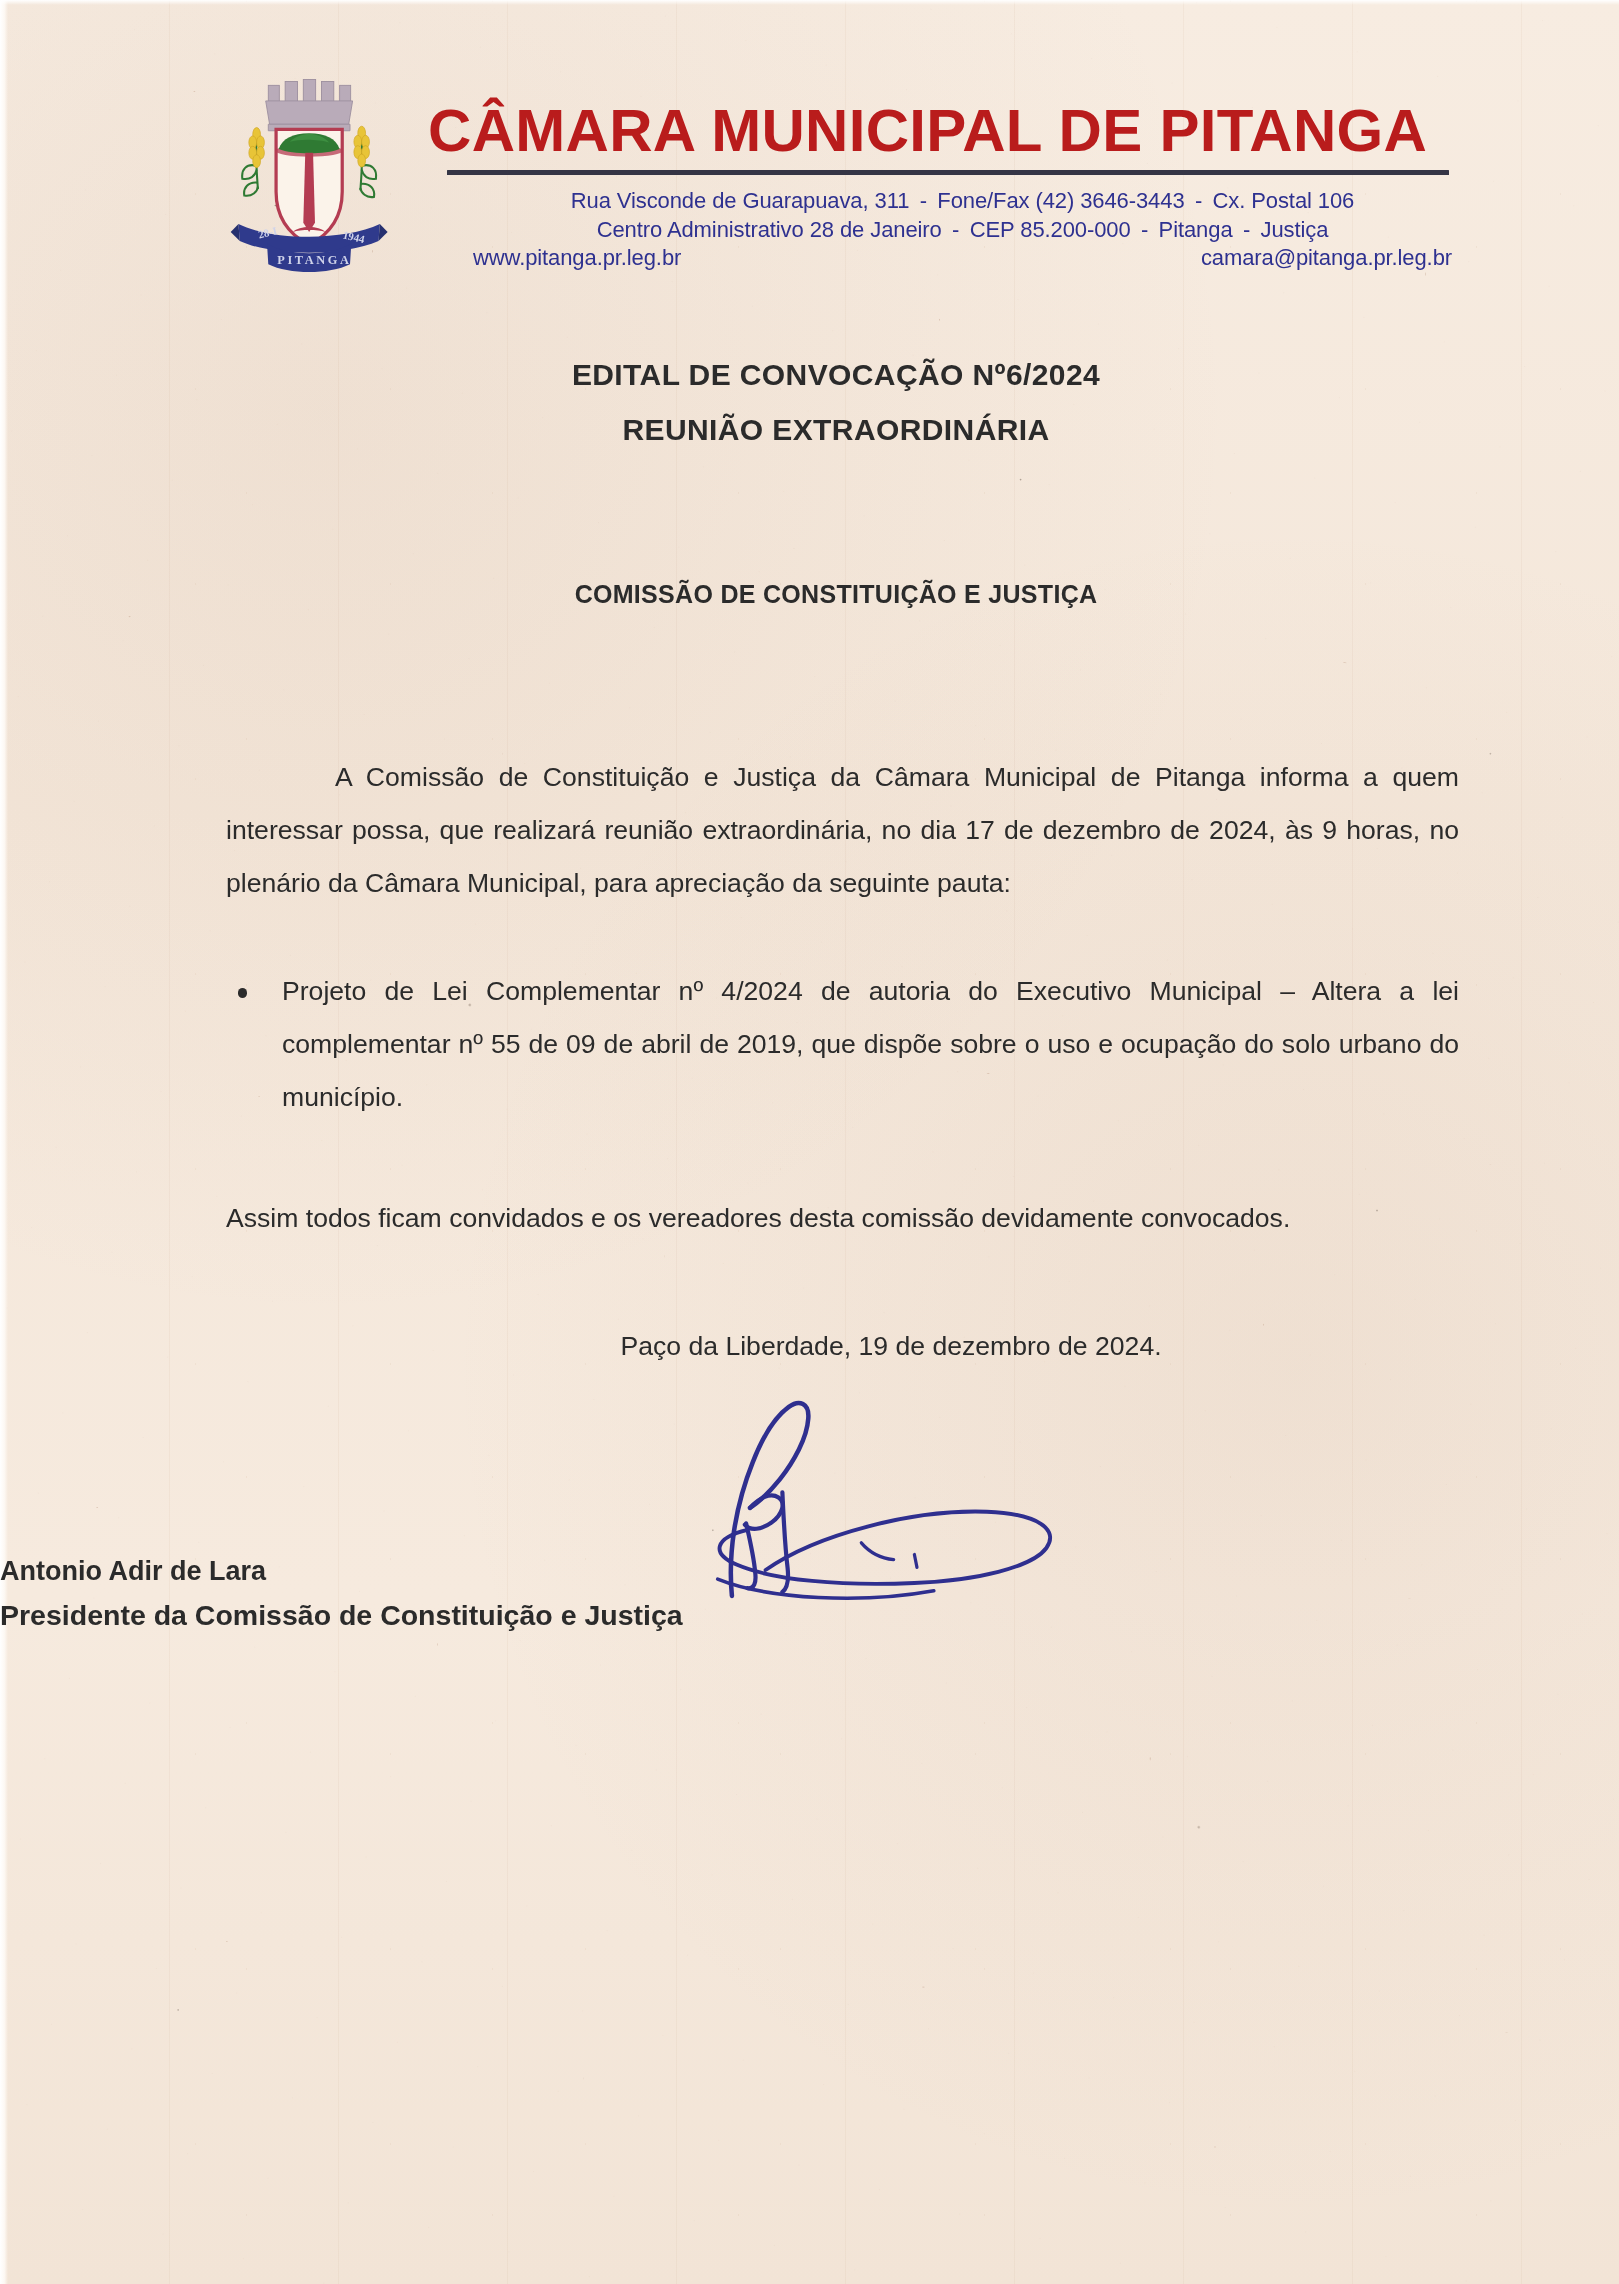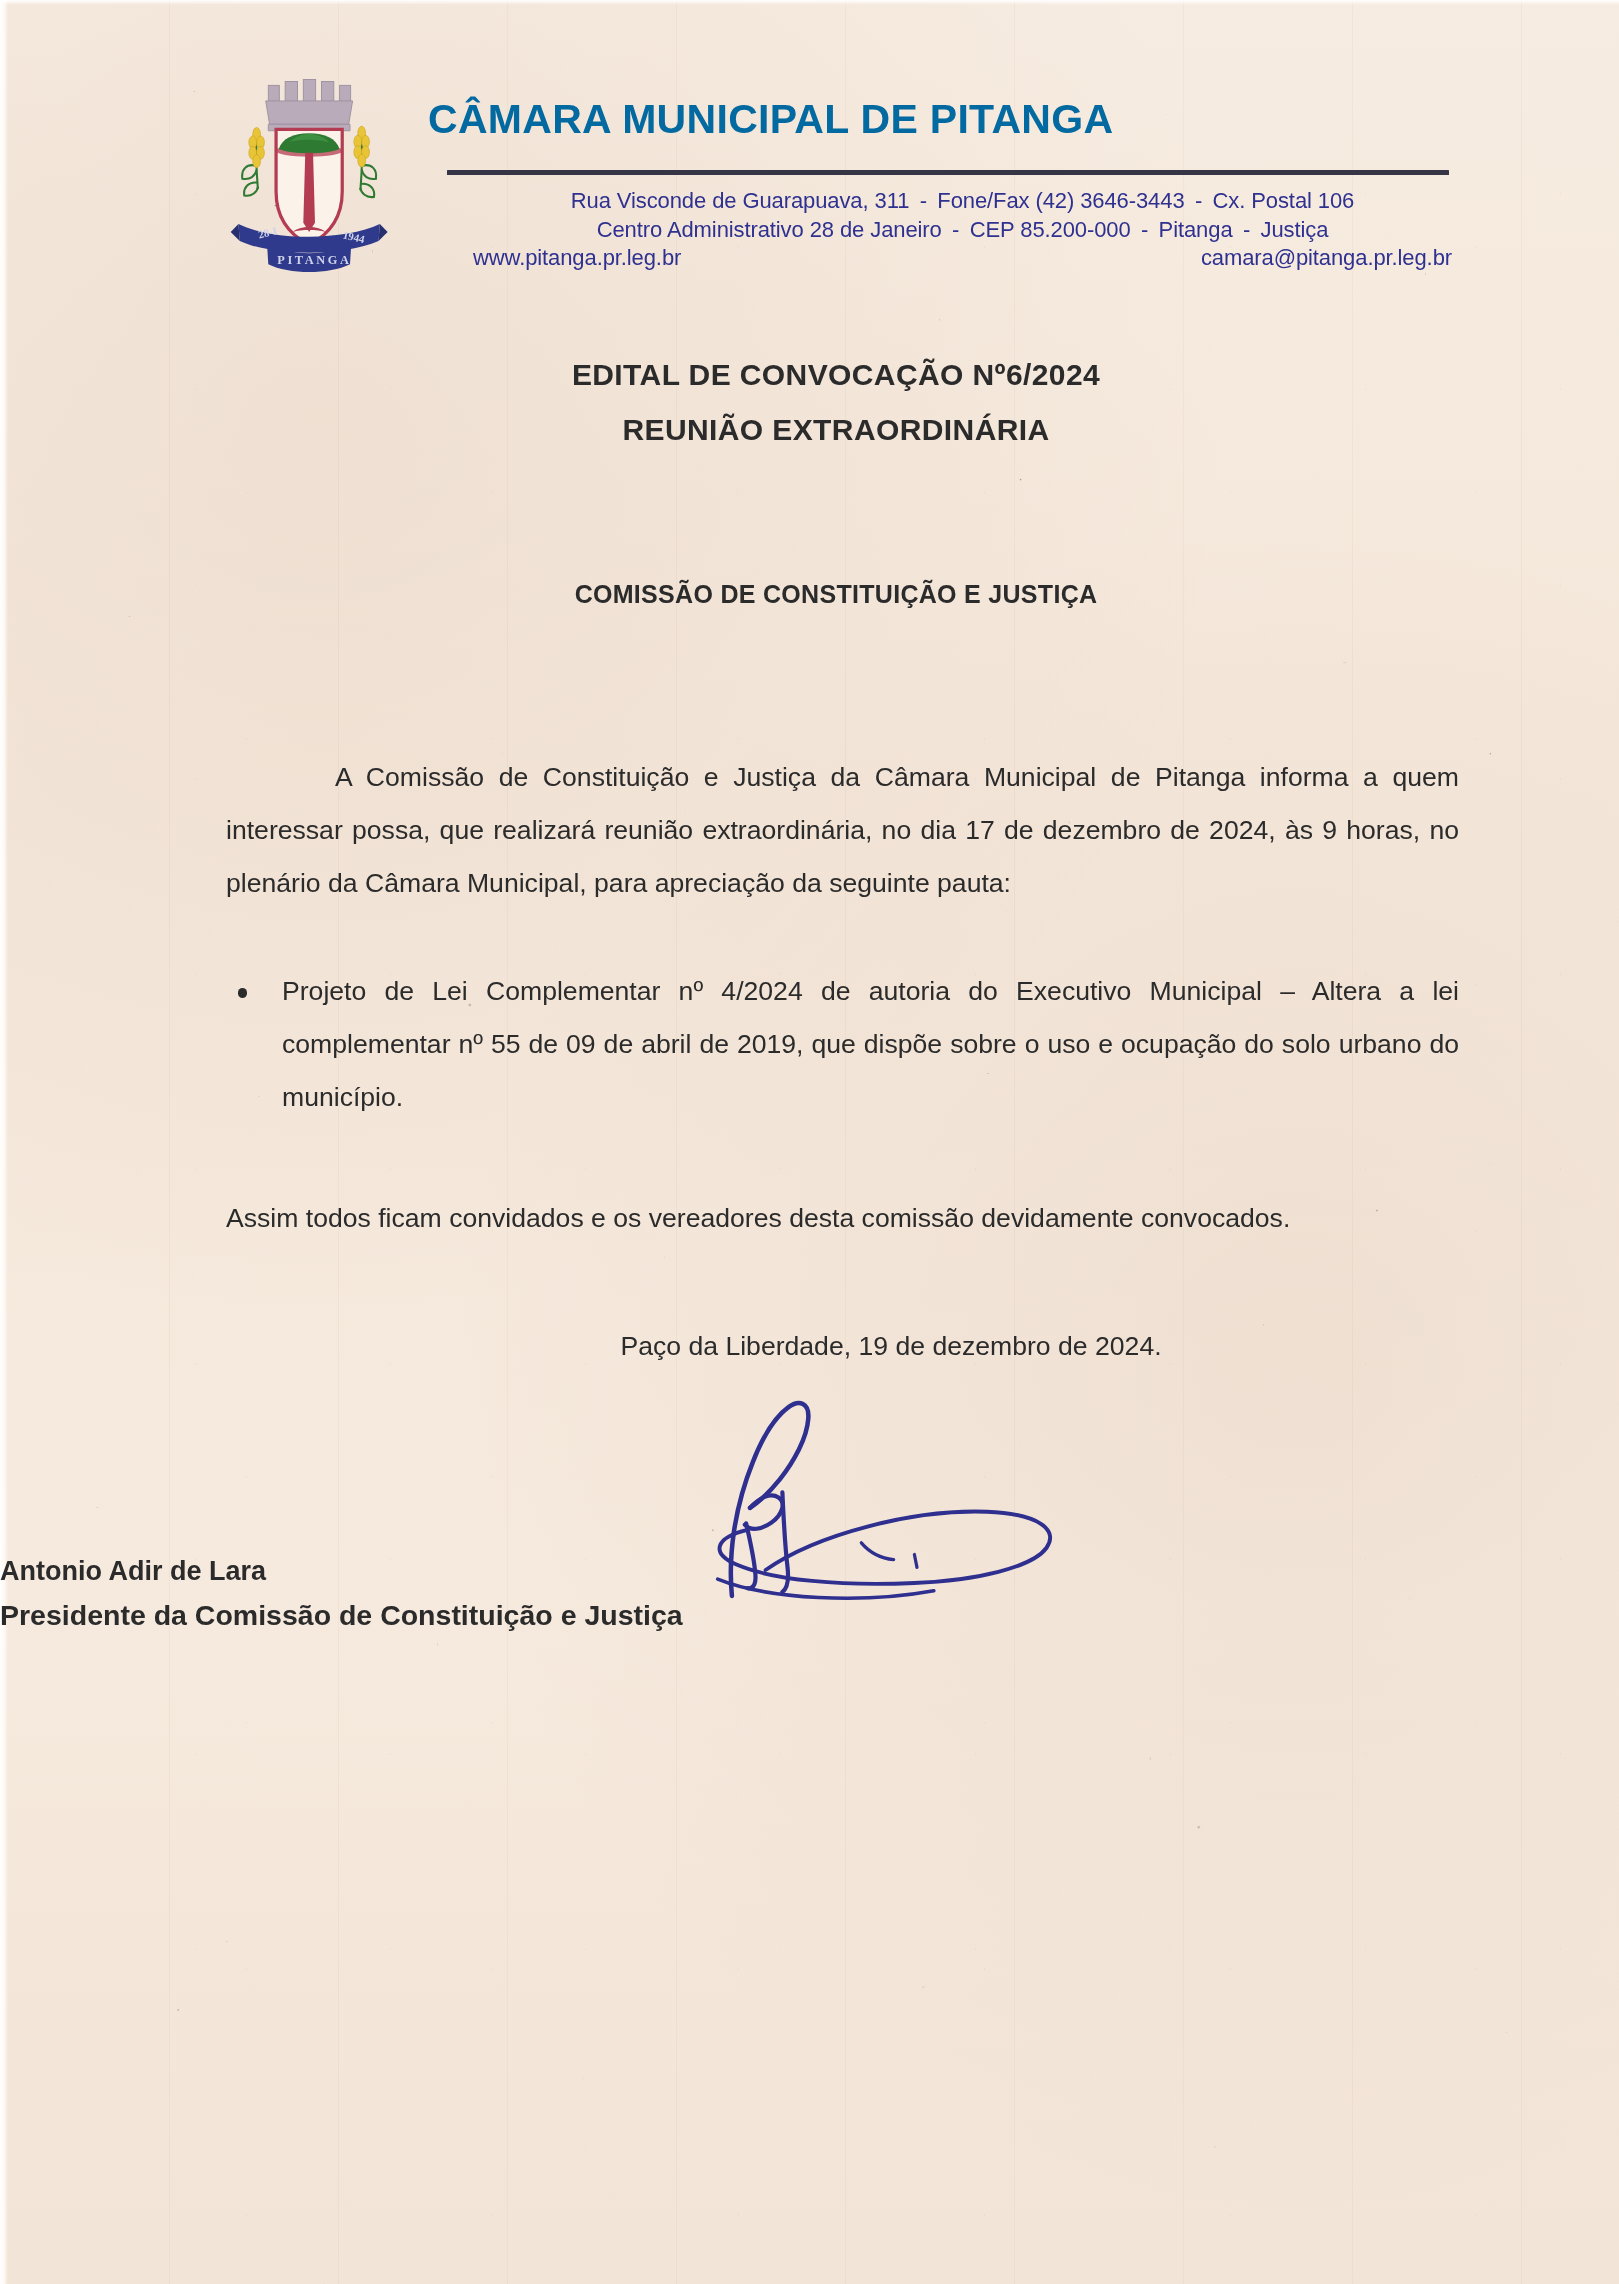--- a/index.html
+++ b/index.html
@@ -123,24 +123,24 @@
     left: 228px;
     top: 62px;
     width: 161px;
     height: 214px;
   }
   .org-title {
     position: absolute;
     left: 428px;
     top: 96px;
     width: 1038px;
-    font-size: 41px;
+    font-size: 60px;
     font-weight: bold;
     letter-spacing: 0.3px;
-    color: #0369a1;
+    color: #b91c1c;
     white-space: nowrap;
     font-family: "Liberation Sans", sans-serif;
   }
   .header-rule {
     position: absolute;
     left: 447px;
     top: 170px;
     width: 1002px;
     height: 5.2px;
     background: #353545;

